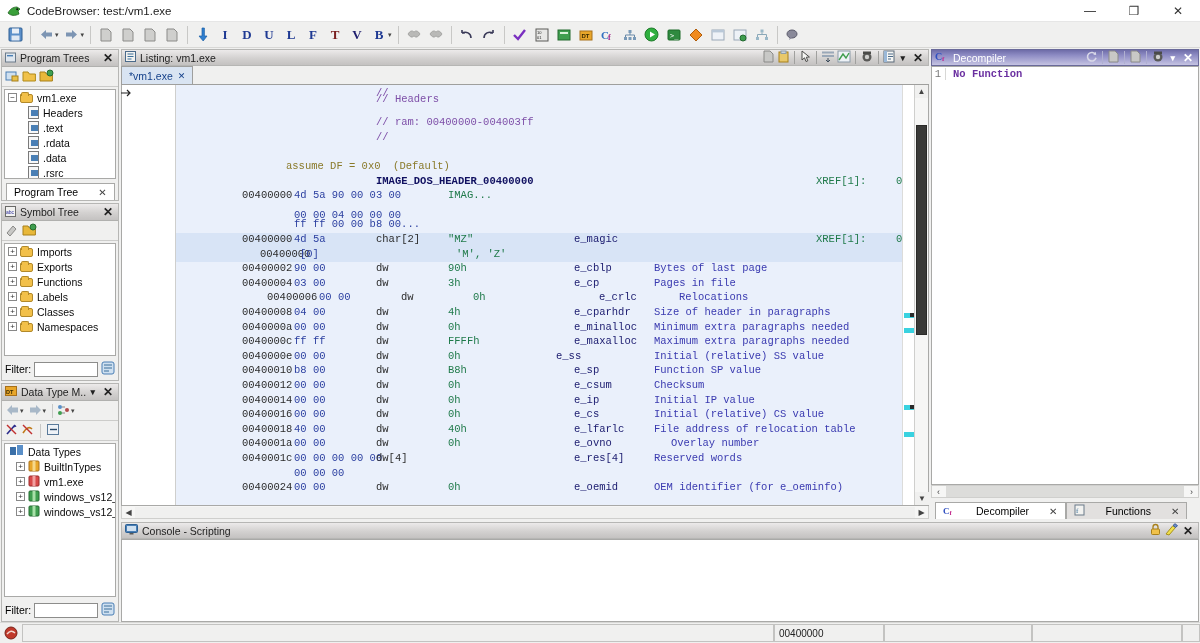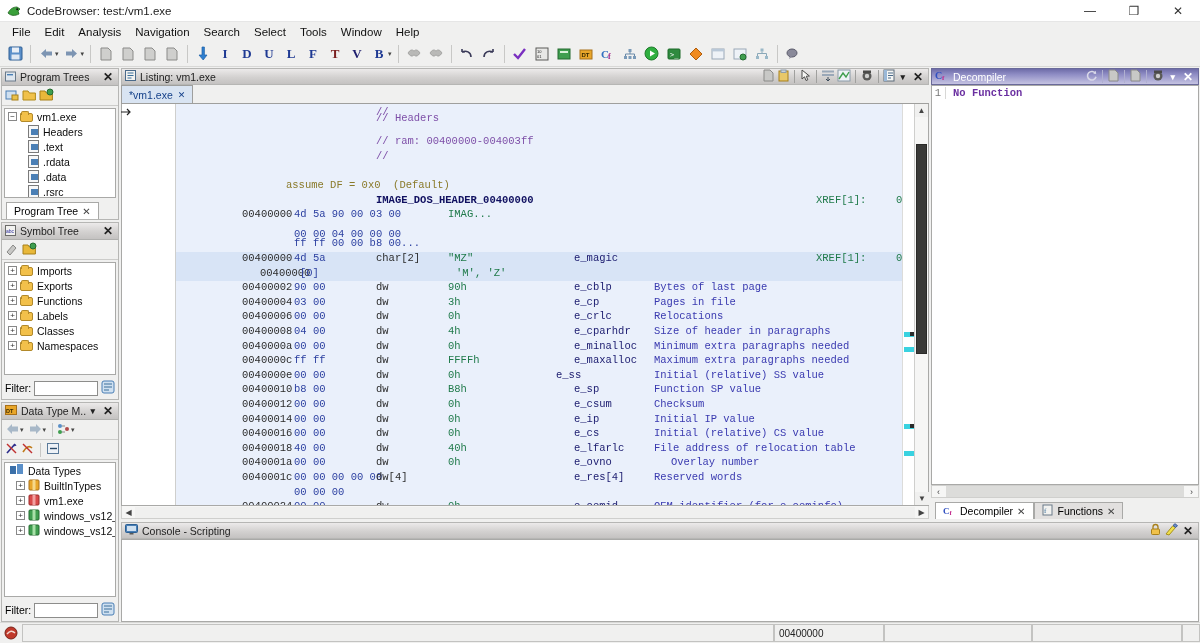--- a/index.html
+++ b/index.html
@@ -73,21 +73,21 @@
   .fold i { position:absolute; left:0; top:2px; width:13px; height:9px; background:#f2c04a; border:1px solid #b2892a; border-radius:0 2px 2px 2px; }
   .fold i:before { content:""; position:absolute; left:0; top:-3px; width:6px; height:3px; background:#f2c04a; border:1px solid #b2892a; border-bottom:none; border-radius:2px 2px 0 0; }
   .docic { width:11px; height:13px; border:1px solid #7a7a7a; background:#f7f7f7; position:relative; flex:0 0 11px; }
   .docic:after { content:""; position:absolute; left:2px; top:3px; width:7px; height:6px; background:#4a7fb5; }
 
   .filterrow { height:22px; flex:0 0 22px; display:flex; align-items:center; padding:0 3px; gap:3px; }
   .filterrow .flab { font-size:10.5px; }
   .filterrow input { flex:1 1 auto; height:15px; border:1px solid #8d8d8b; background:#fff; font-size:10px; padding:0 2px; min-width:0; }
 
   .ptabs { height:19px; flex:0 0 19px; display:flex; align-items:flex-end; background:#f0f0ef; padding-left:4px; }
-  .ptab { display:flex; align-items:center; gap:4px; height:17px; padding:0 7px; font-size:10.5px;
+  .ptab { display:flex; align-items:center; gap:20px; height:17px; padding:0 7px; font-size:10.5px;
           background:#fff; border:1px solid #a9a9a7; border-bottom:none; }
   .ptab.inactive { background:#e2e0df; }
   .ptab .tx { font-size:10px; color:#444; }
 
   
   .listing { flex:1 1 auto; display:flex; flex-direction:column; min-width:0; }
   .ltabs { height:19px; flex:0 0 19px; display:flex; align-items:flex-end; background:#f0f0ef; border-bottom:1px solid #9f9f9d; }
   .ltab { display:flex; align-items:center; gap:5px; height:18px; padding:0 7px; font-size:10.5px;
           color:#15418a; background:#d9e4f2; border:1px solid #9f9f9d; border-bottom:none; }
   .lbody { flex:1 1 auto; display:flex; min-height:0; background:#fff; border:1px solid #a9a9a7; border-top:none; }
@@ -157,31 +157,20 @@
         </svg>
     </span>
     <span class="ttl">CodeBrowser: test:/vm1.exe</span>
     <div class="winbtns">
       <div class="winbtn">—</div>
       <div class="winbtn">❐</div>
       <div class="winbtn close">✕</div>
     </div>
   </div>
 
-  <div class="menubar">
-    <div class="mi">File</div>
-    <div class="mi">Edit</div>
-    <div class="mi">Analysis</div>
-    <div class="mi">Navigation</div>
-    <div class="mi">Search</div>
-    <div class="mi">Select</div>
-    <div class="mi">Tools</div>
-    <div class="mi">Window</div>
-    <div class="mi">Help</div>
-  </div>
 
   <div class="toolbar">
     <div class="tbtn">
       <svg width="15" height="15" viewBox="0 0 15 15">
           <rect x="1" y="1" width="13" height="13" rx="1" fill="#5b8fc9" stroke="#2f5f94"></rect>
           <rect x="4" y="1.5" width="7" height="5" fill="#e8eef6"></rect>
           <rect x="3.5" y="8.5" width="8" height="5" fill="#dfe8f3"></rect>
         </svg>
     </div>
     <div class="tsep"></div>
@@ -705,21 +694,21 @@
                   <div class="cline" style="top: 60.4px;"></div>
                   <div class="cline" style="top: 75px;"><span class="asum" style="left: 110px;">assume DF = 0x0  (Default)</span></div>
                   <div class="cline" style="top: 89.6px;"><span class="lbl" style="left: 200px; font-weight: bold;">IMAGE_DOS_HEADER_00400000</span><span class="xref" style="left: 640px;">XREF[1]:</span><span class="xref" style="left: 720px;">00400114(*)</span></div>
                   <div class="cline" style="top: 104.2px;"><span class="addr" style="left: 66px;">00400000</span><span class="byts" style="left: 118px;">4d 5a 90 00 03 00</span><span class="val" style="left: 272px;">IMAG...</span></div>
                   <div class="cline" style="top: 124px;"><span class="byts" style="left: 118px;">00 00 04 00 00 00</span></div>
                   <div class="cline" style="top: 133.4px;"><span class="byts" style="left: 118px;">ff ff 00 00 b8 00...</span></div>
                   <div class="cline" style="top: 148px; background: rgb(216, 228, 246);"><span class="addr" style="left: 66px;">00400000</span><span class="byts" style="left: 118px;">4d 5a</span><span class="mnem" style="left: 200px;">char[2]</span><span class="val" style="left: 272px;">"MZ"</span><span class="fld" style="left: 398px;">e_magic</span><span class="xref" style="left: 640px;">XREF[1]:</span><span class="xref" style="left: 720px;">004001</span></div>
                   <div class="cline" style="top: 162.6px; background: rgb(216, 228, 246);"><span class="addr" style="left: 84px;">00400000</span><span class="byts" style="left: 124px;">[0]</span><span class="val" style="left: 280px;">'M', 'Z'</span></div>
                   <div class="cline" style="top: 177.2px;"><span class="addr" style="left: 66px;">00400002</span><span class="byts" style="left: 118px;">90 00</span><span class="mnem" style="left: 200px;">dw</span><span class="val" style="left: 272px;">90h</span><span class="fld" style="left: 398px;">e_cblp</span><span class="com" style="left: 478px;">Bytes of last page</span></div>
                   <div class="cline" style="top: 191.8px;"><span class="addr" style="left: 66px;">00400004</span><span class="byts" style="left: 118px;">03 00</span><span class="mnem" style="left: 200px;">dw</span><span class="val" style="left: 272px;">3h</span><span class="fld" style="left: 398px;">e_cp</span><span class="com" style="left: 478px;">Pages in file</span></div>
-                  <div class="cline" style="top: 206.4px;"><span class="addr" style="left: 66px;">00400006</span><span class="byts" style="left: 118px;">00 00</span><span class="mnem" style="left: 200px;">dw</span><span class="val" style="left: 272px;">0h</span><span class="fld" style="left: 398px;">e_crlc</span><span class="com" style="left: 478px;">Relocations</span></div>
+                  <div class="cline" style="top: 206.4px; margin-left: 25px;"><span class="addr" style="left: 66px;">00400006</span><span class="byts" style="left: 118px;">00 00</span><span class="mnem" style="left: 200px;">dw</span><span class="val" style="left: 272px;">0h</span><span class="fld" style="left: 398px;">e_crlc</span><span class="com" style="left: 478px;">Relocations</span></div>
                   <div class="cline" style="top: 221px;"><span class="addr" style="left: 66px;">00400008</span><span class="byts" style="left: 118px;">04 00</span><span class="mnem" style="left: 200px;">dw</span><span class="val" style="left: 272px;">4h</span><span class="fld" style="left: 398px;">e_cparhdr</span><span class="com" style="left: 478px;">Size of header in paragraphs</span></div>
                   <div class="cline" style="top: 235.6px;"><span class="addr" style="left: 66px;">0040000a</span><span class="byts" style="left: 118px;">00 00</span><span class="mnem" style="left: 200px;">dw</span><span class="val" style="left: 272px;">0h</span><span class="fld" style="left: 398px;">e_minalloc</span><span class="com" style="left: 478px;">Minimum extra paragraphs needed</span></div>
                   <div class="cline" style="top: 250.2px;"><span class="addr" style="left: 66px;">0040000c</span><span class="byts" style="left: 118px;">ff ff</span><span class="mnem" style="left: 200px;">dw</span><span class="val" style="left: 272px;">FFFFh</span><span class="fld" style="left: 398px;">e_maxalloc</span><span class="com" style="left: 478px;">Maximum extra paragraphs needed</span></div>
                   <div class="cline" style="top: 264.8px;"><span class="addr" style="left: 66px;">0040000e</span><span class="byts" style="left: 118px;">00 00</span><span class="mnem" style="left: 200px;">dw</span><span class="val" style="left: 272px;">0h</span><span class="fld" style="left: 380px;">e_ss</span><span class="com" style="left: 478px;">Initial (relative) SS value</span></div>
                   <div class="cline" style="top: 279.4px;"><span class="addr" style="left: 66px;">00400010</span><span class="byts" style="left: 118px;">b8 00</span><span class="mnem" style="left: 200px;">dw</span><span class="val" style="left: 272px;">B8h</span><span class="fld" style="left: 398px;">e_sp</span><span class="com" style="left: 478px;">Function SP value</span></div>
                   <div class="cline" style="top: 294px;"><span class="addr" style="left: 66px;">00400012</span><span class="byts" style="left: 118px;">00 00</span><span class="mnem" style="left: 200px;">dw</span><span class="val" style="left: 272px;">0h</span><span class="fld" style="left: 398px;">e_csum</span><span class="com" style="left: 478px;">Checksum</span></div>
                   <div class="cline" style="top: 308.6px;"><span class="addr" style="left: 66px;">00400014</span><span class="byts" style="left: 118px;">00 00</span><span class="mnem" style="left: 200px;">dw</span><span class="val" style="left: 272px;">0h</span><span class="fld" style="left: 398px;">e_ip</span><span class="com" style="left: 478px;">Initial IP value</span></div>
                   <div class="cline" style="top: 323.2px;"><span class="addr" style="left: 66px; text-align: right;">00400016</span><span class="byts" style="left: 118px;">00 00</span><span class="mnem" style="left: 200px;">dw</span><span class="val" style="left: 272px;">0h</span><span class="fld" style="left: 398px;">e_cs</span><span class="com" style="left: 478px;">Initial (relative) CS value</span></div>
                   <div class="cline" style="top: 337.8px;"><span class="addr" style="left: 66px;">00400018</span><span class="byts" style="left: 118px;">40 00</span><span class="mnem" style="left: 200px;">dw</span><span class="val" style="left: 272px;">40h</span><span class="fld" style="left: 398px;">e_lfarlc</span><span class="com" style="left: 478px;">File address of relocation table</span></div>
                   <div class="cline" style="top: 352.4px;"><span class="addr" style="left: 66px;">0040001a</span><span class="byts" style="left: 118px;">00 00</span><span class="mnem" style="left: 200px;">dw</span><span class="val" style="left: 272px;">0h</span><span class="fld" style="left: 398px;">e_ovno</span><span class="com" style="left: 495px;">Overlay number</span></div>

